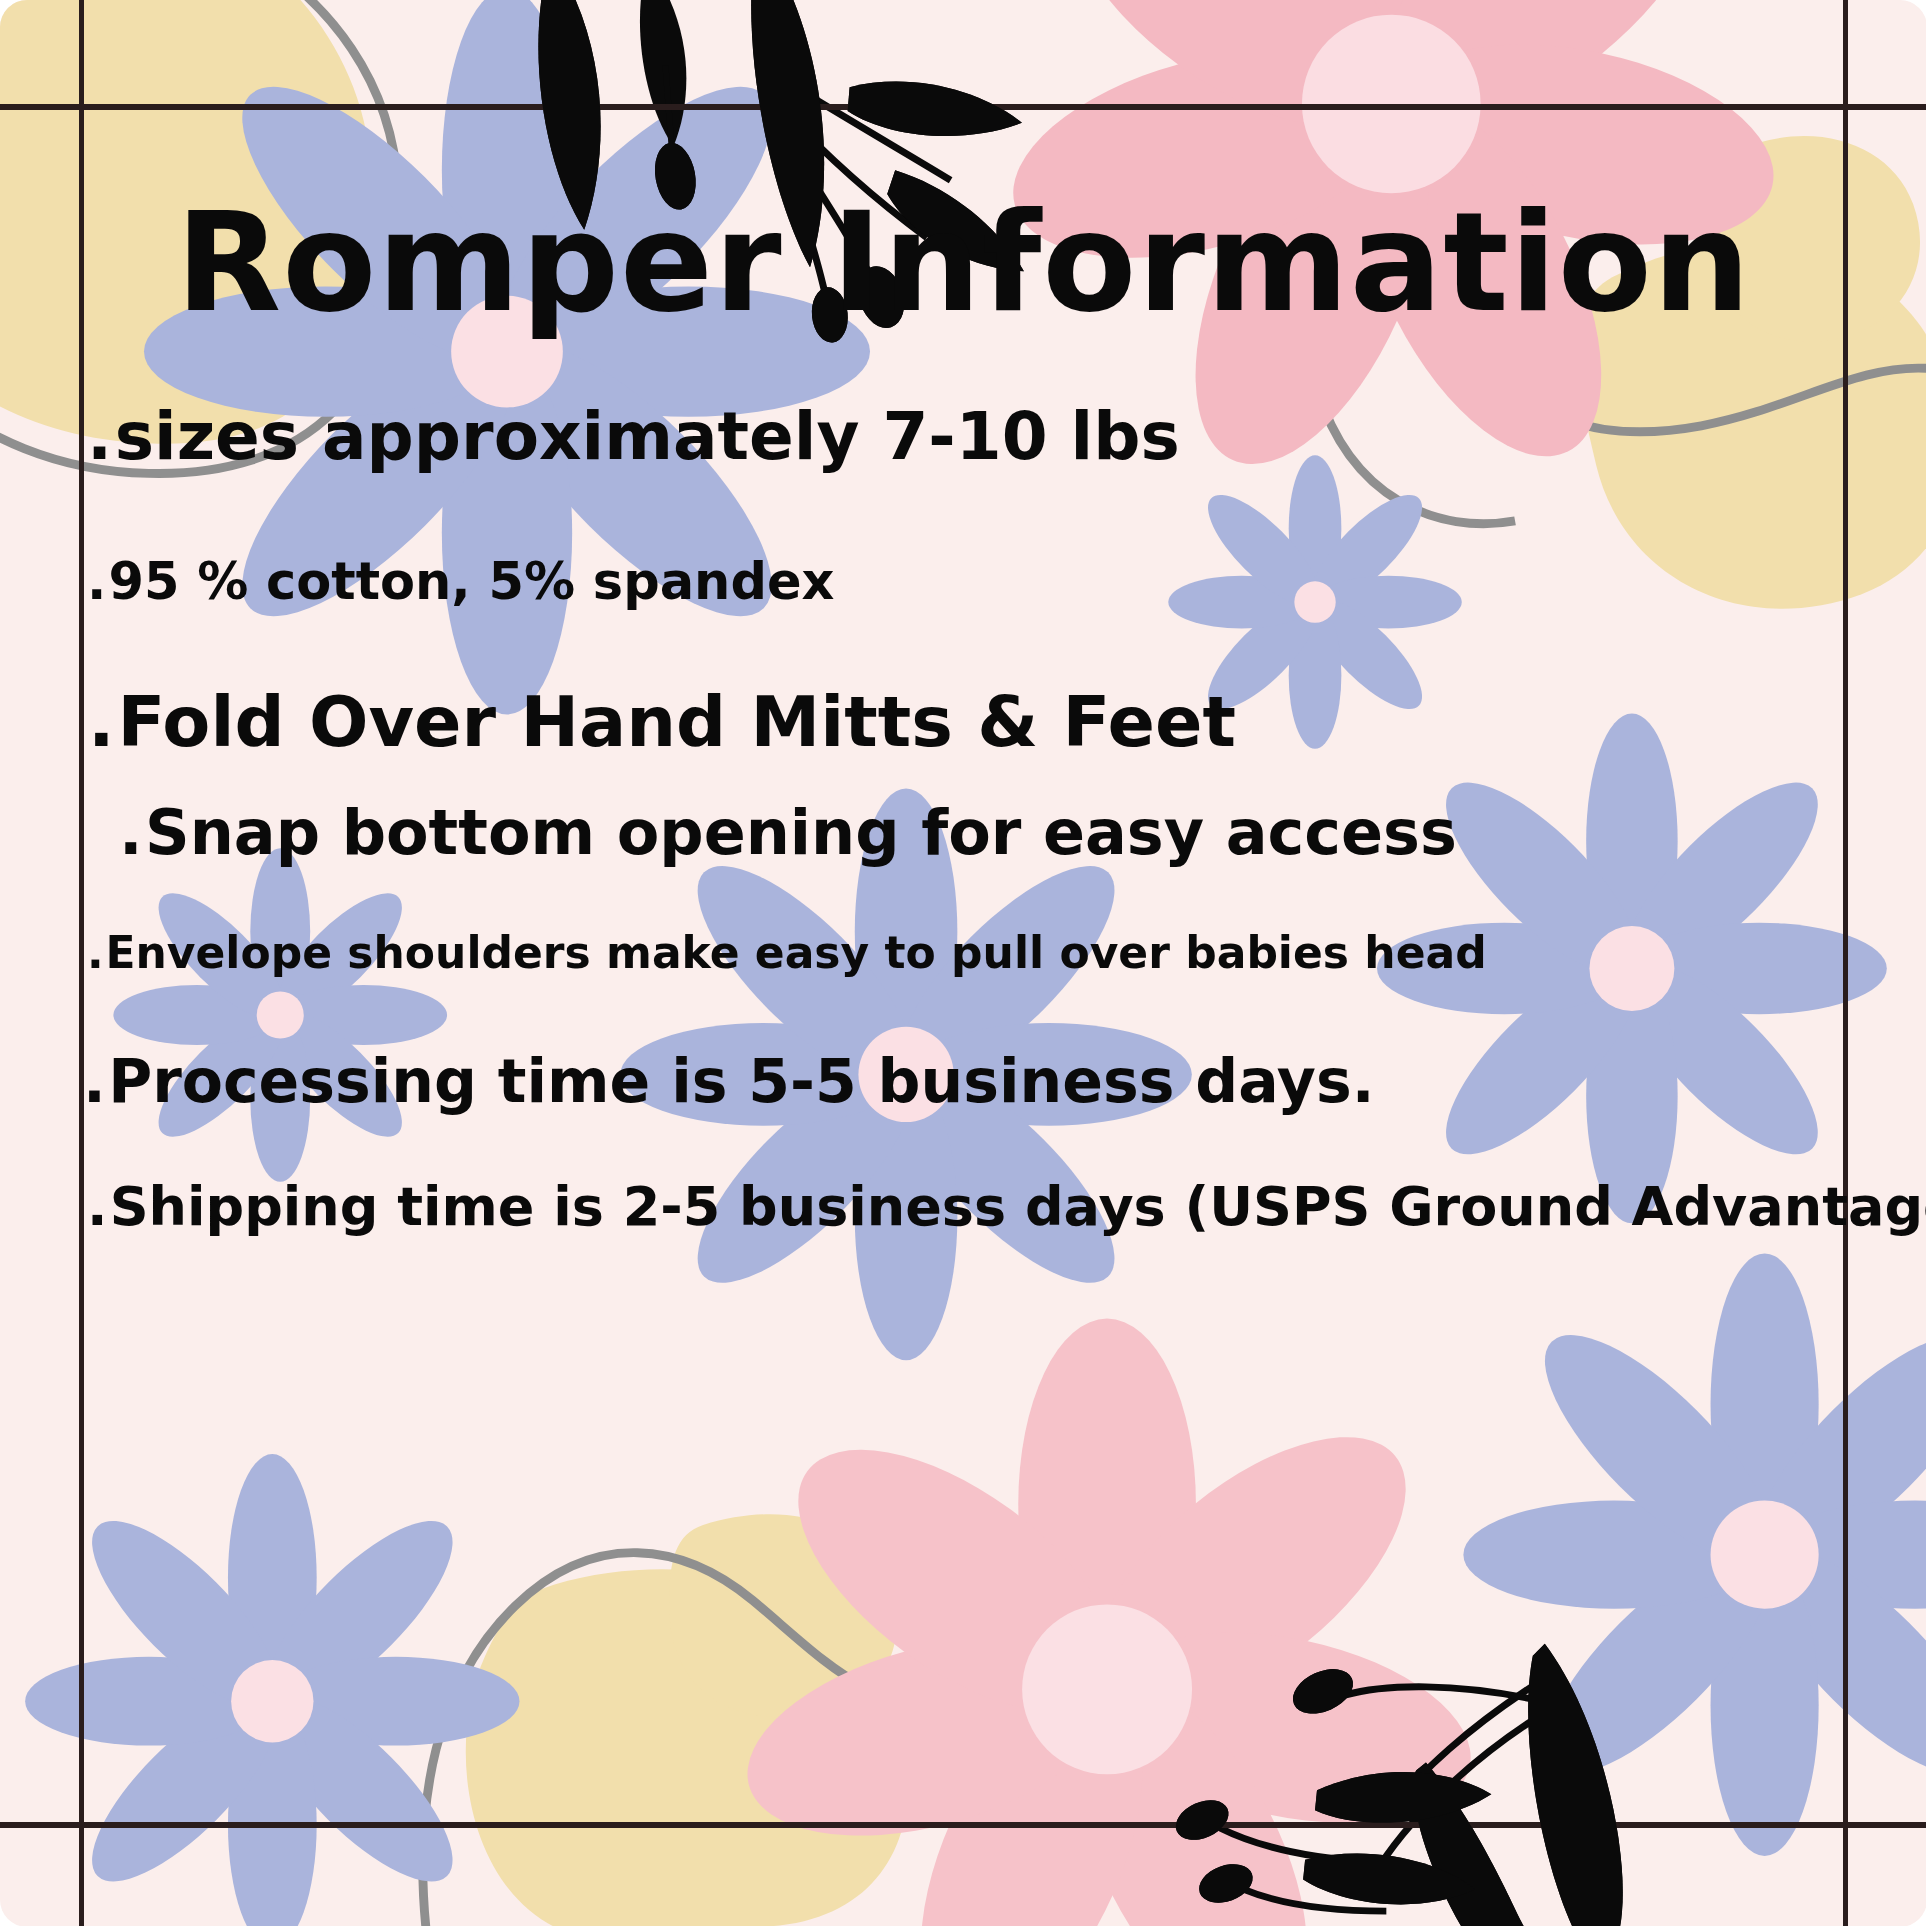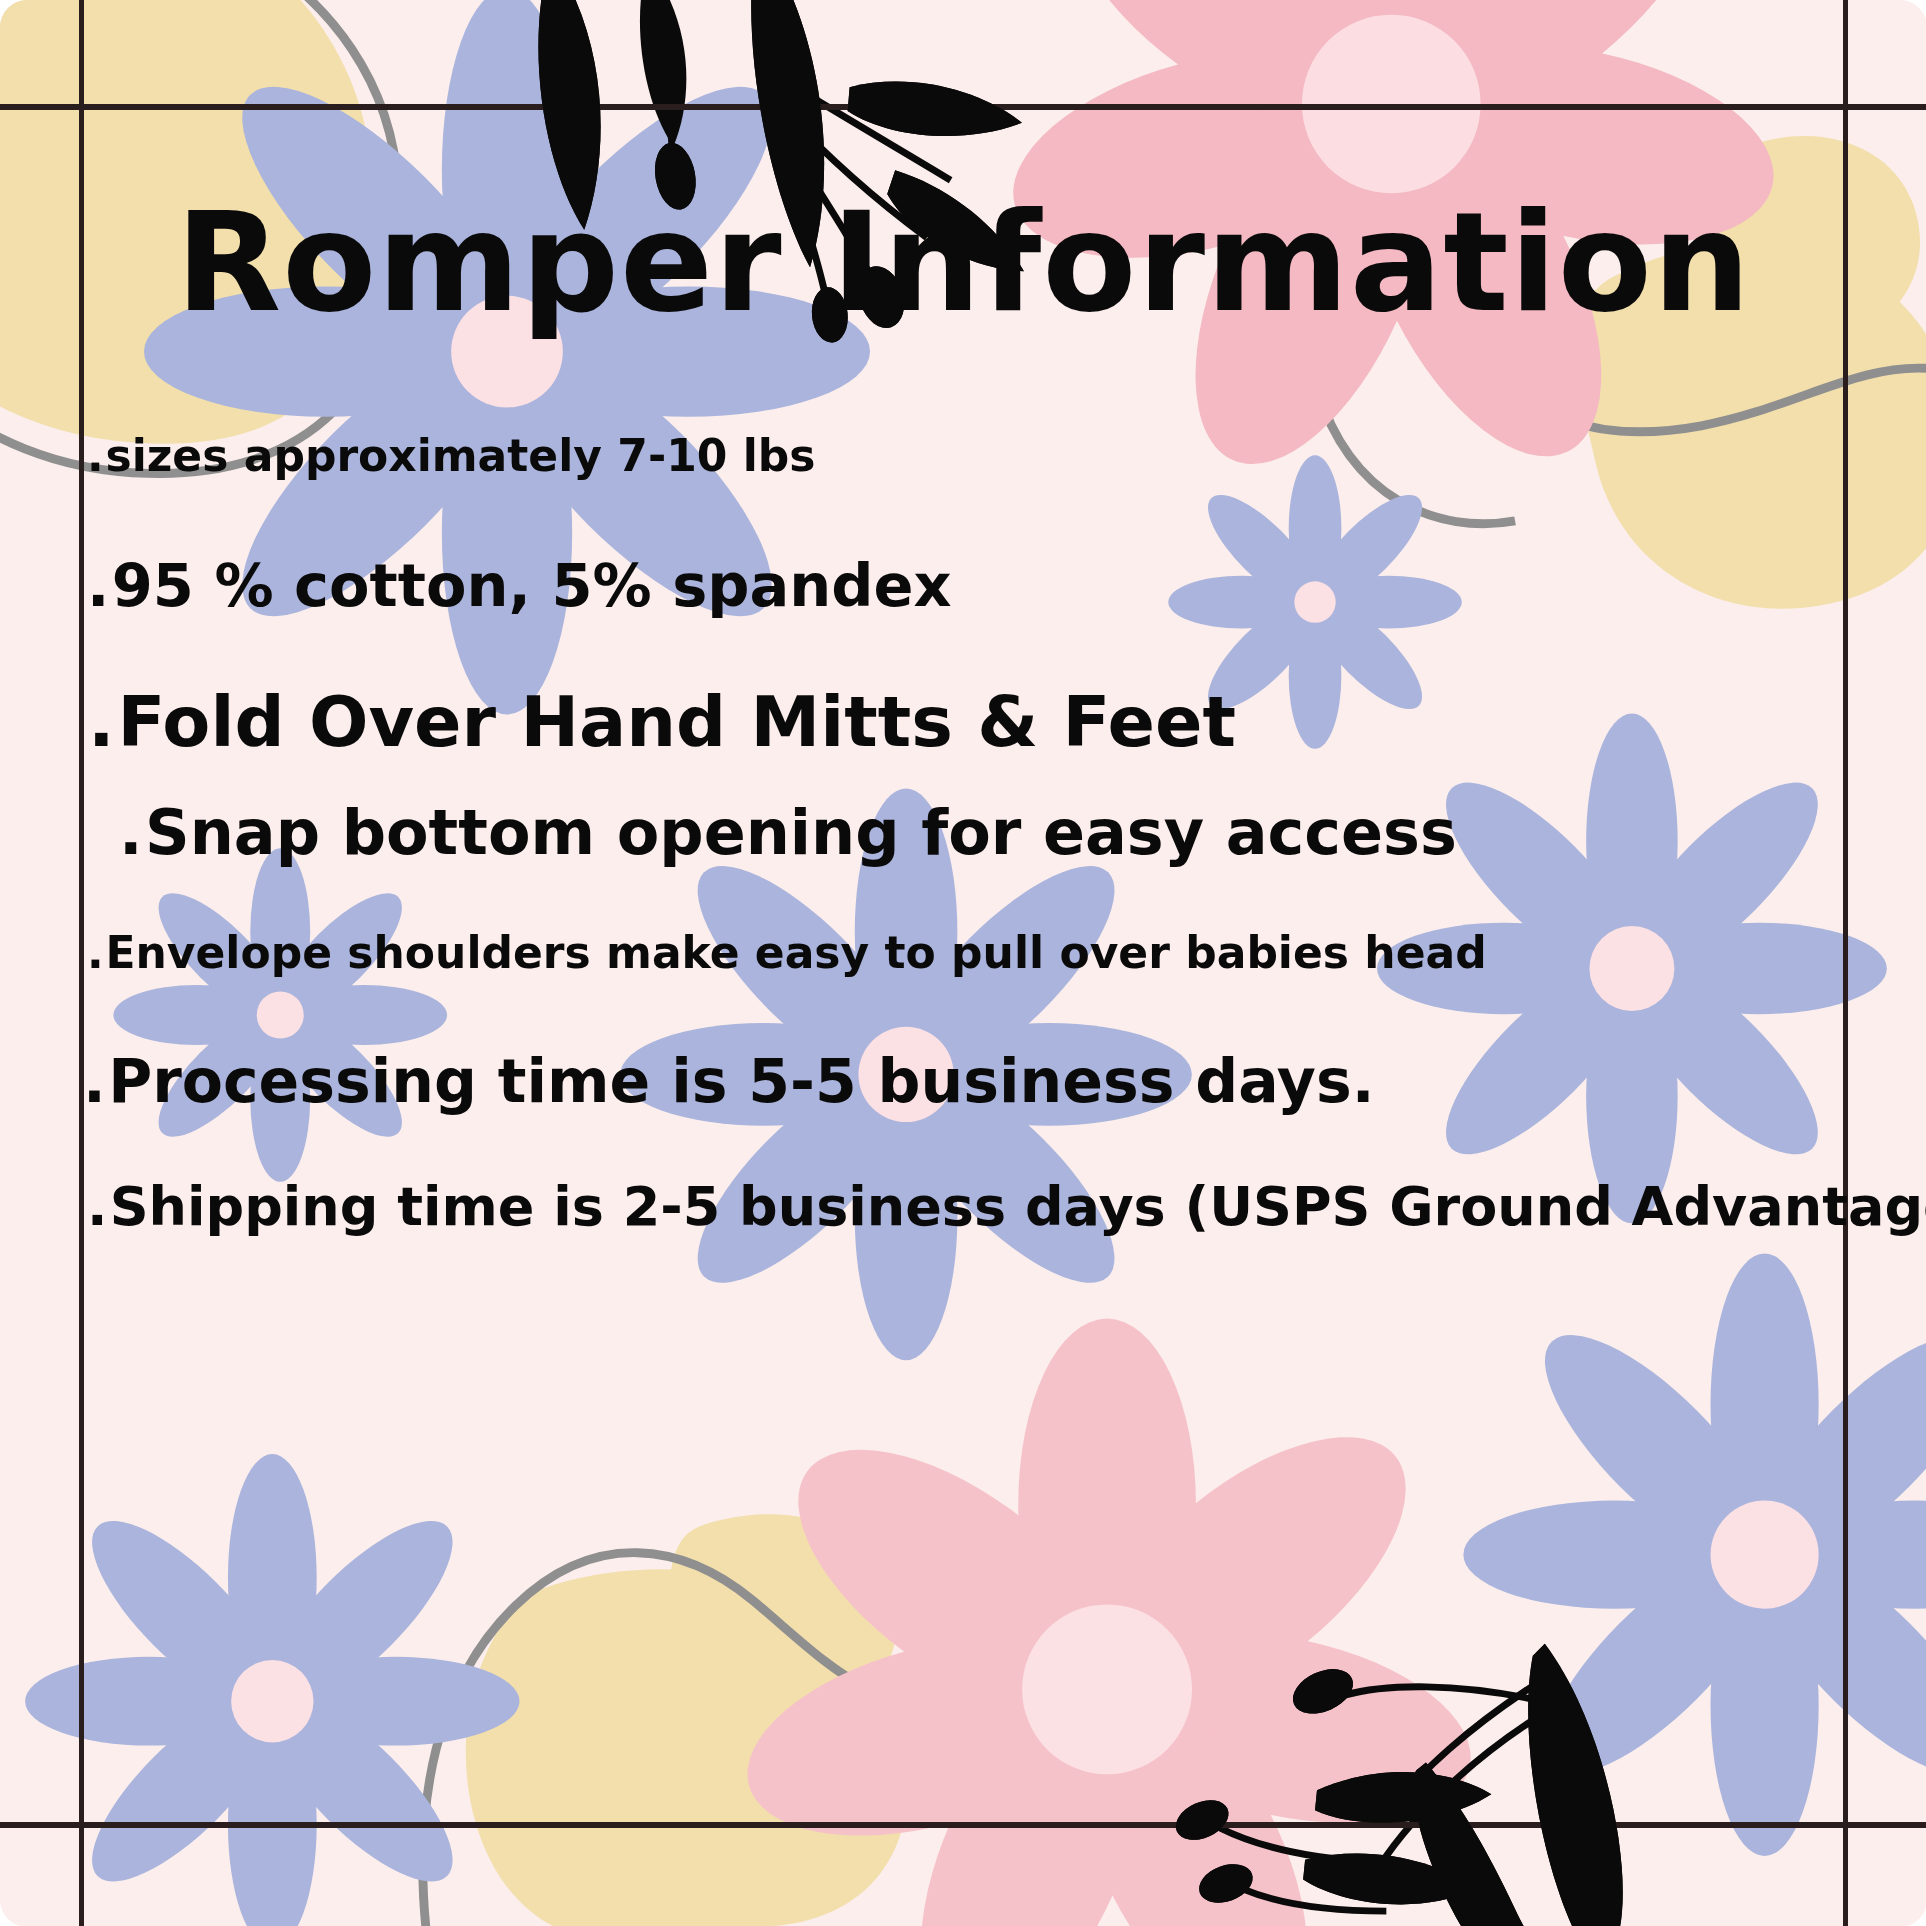--- a/index.html
+++ b/index.html
@@ -47,22 +47,22 @@
     color: #0a0a0a;
     font-family: "DejaVu Sans", sans-serif;
     font-weight: 600;
     white-space: nowrap;
     line-height: 1.0;
   }
   .b-dot {
     display: inline-block;
     width: 0.42em;
   }
-  #b0 { left: 87px;  top: 434px;  font-size: 44px; }
-  #b1 { left: 87px;  top: 556px;  font-size: 59px; }
+  #b0 { left: 87px;  top: 404px;  font-size: 66px; }
+  #b1 { left: 87px;  top: 556px;  font-size: 51px; }
   #b2 { left: 88px;  top: 687px;  font-size: 70px; }
   #b3 { left: 87px;  top: 802px;  font-size: 62px; margin-left: 32px; }
   #b4 { left: 87px;  top: 931px;  font-size: 44px; }
   #b5 { left: 83px;  top: 1051px; font-size: 60px; }
   #b6 { left: 87px;  top: 1180px; font-size: 54px; }
   
   .frame-line { position: absolute; background: #2a1d1d; z-index: 30; }
   .fl-v-left   { left: 79px;   top: 0;     width: 5px;  height: 1927px; }
   .fl-v-right  { left: 1843px; top: 0;     width: 5px;  height: 1927px; }
   .fl-h-top    { left: 0;      top: 104px; width: 1927px; height: 6px; }

